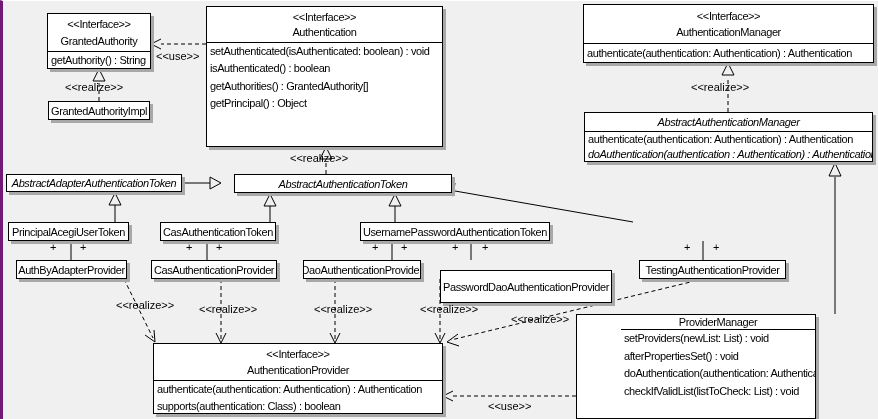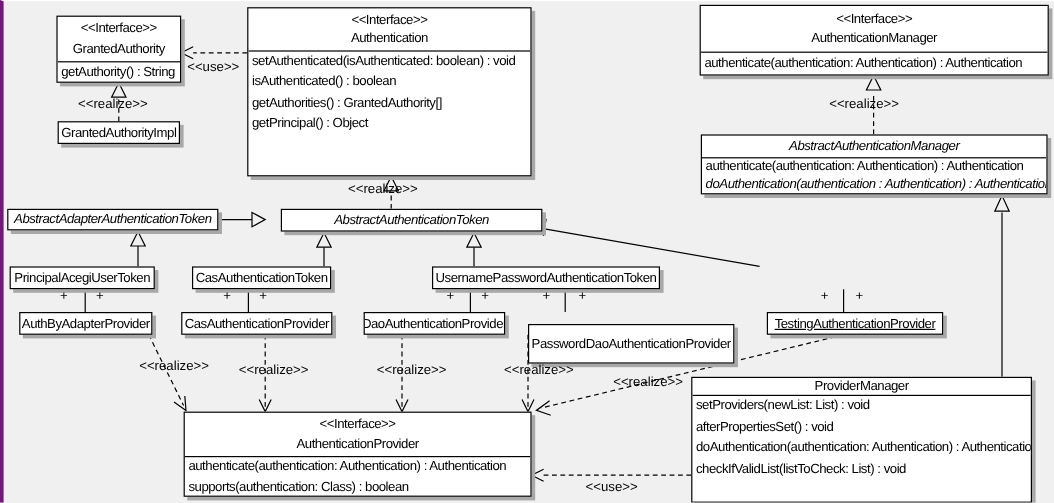--- a/index.html
+++ b/index.html
@@ -196,36 +196,36 @@
   </div>
   <div class="uml-box" style="left:148px;top:259px;width:126px;height:19px;">
     <div class="uml-single">CasAuthenticationProvider</div>
   </div>
   <div class="uml-box" style="left:300px;top:259px;width:118px;height:19px;">
     <div class="uml-single">DaoAuthenticationProvider</div>
   </div>
   <div class="uml-box" style="left:437px;top:269px;width:172px;height:33px;">
     <div class="uml-single">PasswordDaoAuthenticationProvider</div>
   </div>
-  <div class="uml-box" style="left:636px;top:259px;width:147px;height:19px;text-decoration:underline;">
+  <div class="uml-box" style="left:636px;top:259px;width:147px;height:19px;">
     <div class="uml-single">TestingAuthenticationProvider</div>
   </div>
 
   <div class="uml-box" style="left:150px;top:342px;width:290px;height:71px;">
     <div class="head2" style="height:37px;">
       <div>&lt;&lt;Interface&gt;&gt;</div>
       <div>AuthenticationProvider</div>
     </div>
     <div class="methods lh165">
       <div>authenticate(authentication: Authentication) : Authentication</div>
       <div>supports(authentication: Class) : boolean</div>
     </div>
   </div>
 
-  <div class="uml-box" style="left:573px;top:313px;width:284px;height:105px;">
+  <div class="uml-box" style="left:573px;top:313px;width:240px;height:105px;padding-left:44px;">
     <div class="head1" style="height:15px;">ProviderManager</div>
     <div class="methods lh175">
       <div>setProviders(newList: List) : void</div>
       <div>afterPropertiesSet() : void</div>
       <div>doAuthentication(authentication: Authentication) : Authentication</div>
       <div>checkIfValidList(listToCheck: List) : void</div>
     </div>
   </div>
 
   <div class="lbl" style="left:153px;top:49px;">&lt;&lt;use&gt;&gt;</div>

